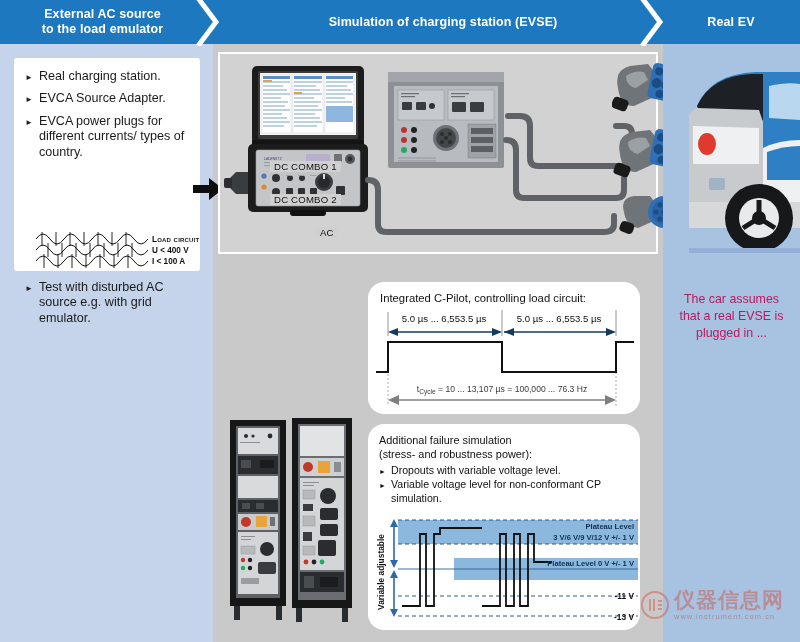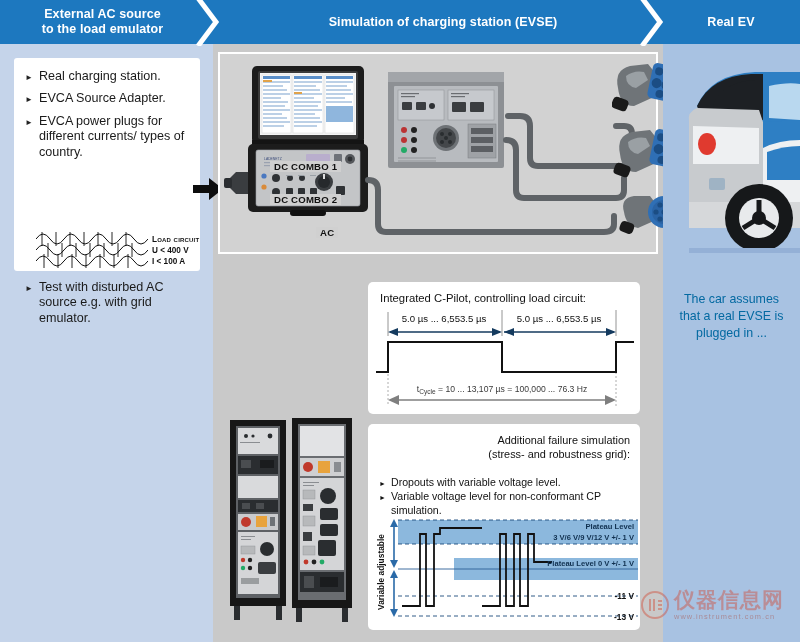--- a/index.html
+++ b/index.html
@@ -59,48 +59,48 @@
 
   
   .blackarrow{position:absolute;left:193px;top:176px;width:30px;height:26px;}
 
   
   .photo-box{
     position:absolute;left:218px;top:52px;width:440px;height:202px;
     background:#d0d0d0;border:2px solid #ffffff;box-sizing:border-box;
   }
   .cable-lbl{
-    position:absolute;font-size:9.6px;font-weight:bold;color:#111;letter-spacing:.2px;
+    position:absolute;font-size:9.6px;font-weight:normal;color:#111;letter-spacing:.2px;
     background:#d0d0d0;padding:0 4px;
   }
 
   .panel{
-    position:absolute;background:#fff;border-radius:5px;
+    position:absolute;background:#fff;border-radius:16px;
   }
   .panel-cpilot{left:368px;top:282px;width:272px;height:132px;}
   .panel-fail{left:368px;top:424px;width:272px;height:206px;}
   .panel-title{font-size:11.3px;color:#111;}
   .panel-cpilot .pad{padding:10px 10px 0 12px;}
   .panel-fail .pad{padding:10px 10px 0 11px;}
-  .fail-head{font-size:10.9px;line-height:13.6px;color:#111;margin-bottom:15px;text-align:right;}
+  .fail-head{font-size:10.9px;line-height:13.6px;color:#111;margin-bottom:3px;}
   .fail-list{margin:0;padding:0;list-style:none;}
   .fail-list li{
     position:relative;padding-left:12px;font-size:10.6px;line-height:13.2px;color:#111;margin-bottom:1px;
   }
   .fail-list li:before{content:"\25BA";position:absolute;left:0;top:1px;font-size:7px;}
 
   
   .racks{position:absolute;left:222px;top:414px;width:140px;height:216px;}
 
   
   .ev-wrap{position:absolute;left:663px;top:52px;width:137px;height:205px;}
   .right-card{
     position:absolute;left:663px;top:275px;width:137px;height:82px;
     display:flex;align-items:center;justify-content:center;text-align:center;
-    font-size:12.4px;line-height:17px;color:#0369a1;
+    font-size:12.4px;line-height:17px;color:#be185d;
   }
 
   
   .wm{position:absolute;left:640px;top:588px;width:156px;height:48px;opacity:.42;}
   .wm .cn{font-size:21px;font-weight:bold;color:#d2452f;letter-spacing:1px;line-height:24px;}
   .wm .url{font-size:7.4px;color:#a83c2c;letter-spacing:1.1px;}
   .wm-badge{position:absolute;left:0;top:2px;width:30px;height:30px;}
 </style>
 </head>
 <body>
@@ -454,21 +454,21 @@
       <text x="128" y="84" text-anchor="middle" font-family="Liberation Sans, sans-serif" font-size="8.6" fill="#3a3a3a">
         <tspan>t</tspan><tspan font-size="6.6" dy="1.5">Cycle</tspan><tspan dy="-1.5"> = 10 ... 13,107 µs = 100,000 ... 76.3 Hz</tspan>
       </text>
     </svg>
   </div>
 
   <div class="panel panel-fail">
     <div class="pad">
       <div class="fail-head">
         <div>Additional failure simulation</div>
-        <div>(stress- and robustness grid):</div>
+        <div>(stress- and robustness power):</div>
       </div>
       <ul class="fail-list">
         <li>Dropouts with variable voltage level.</li>
         <li>Variable voltage level for non-conformant CP simulation.</li>
       </ul>
     </div>
 
     <svg style="position:absolute;left:4px;top:92px;" width="266" height="110" viewBox="0 0 266 110">
 
       <rect x="26" y="4" width="240" height="24" fill="#8cb8dd"></rect>

